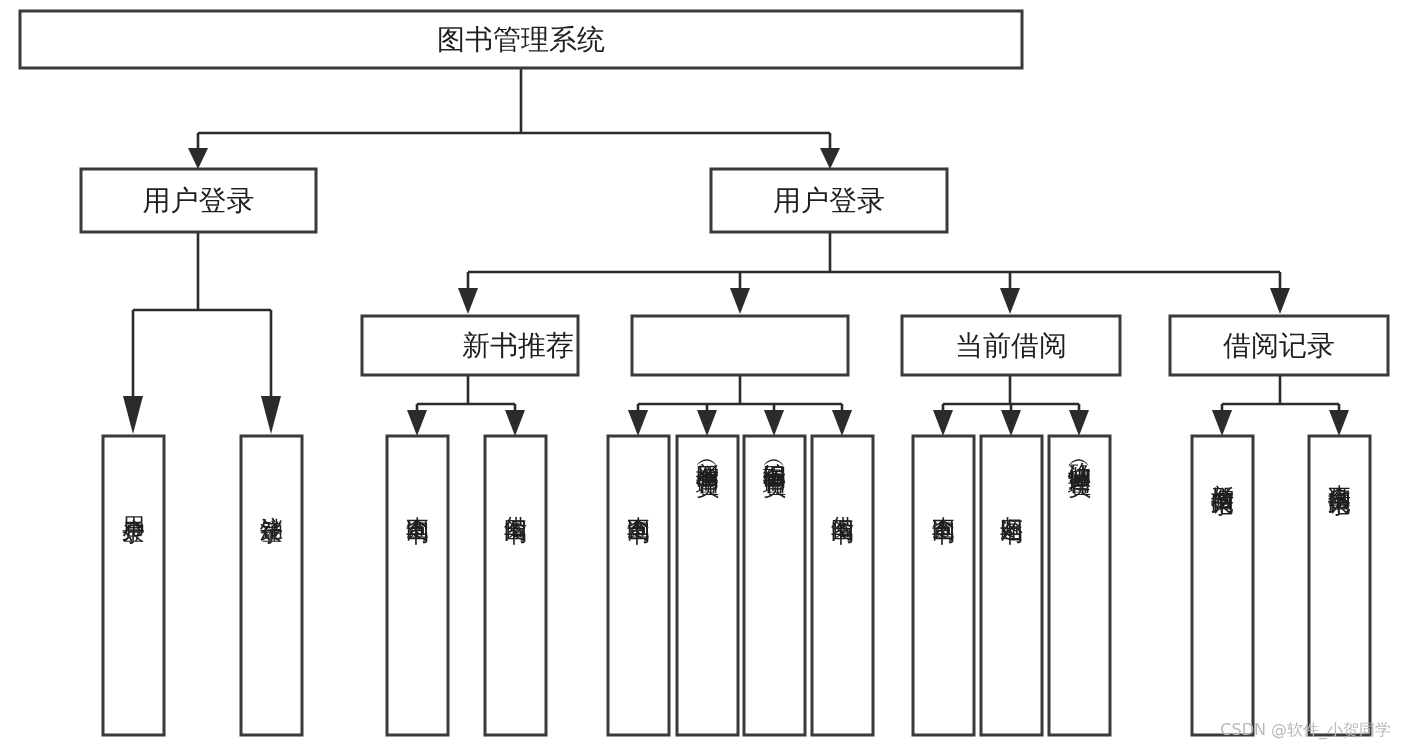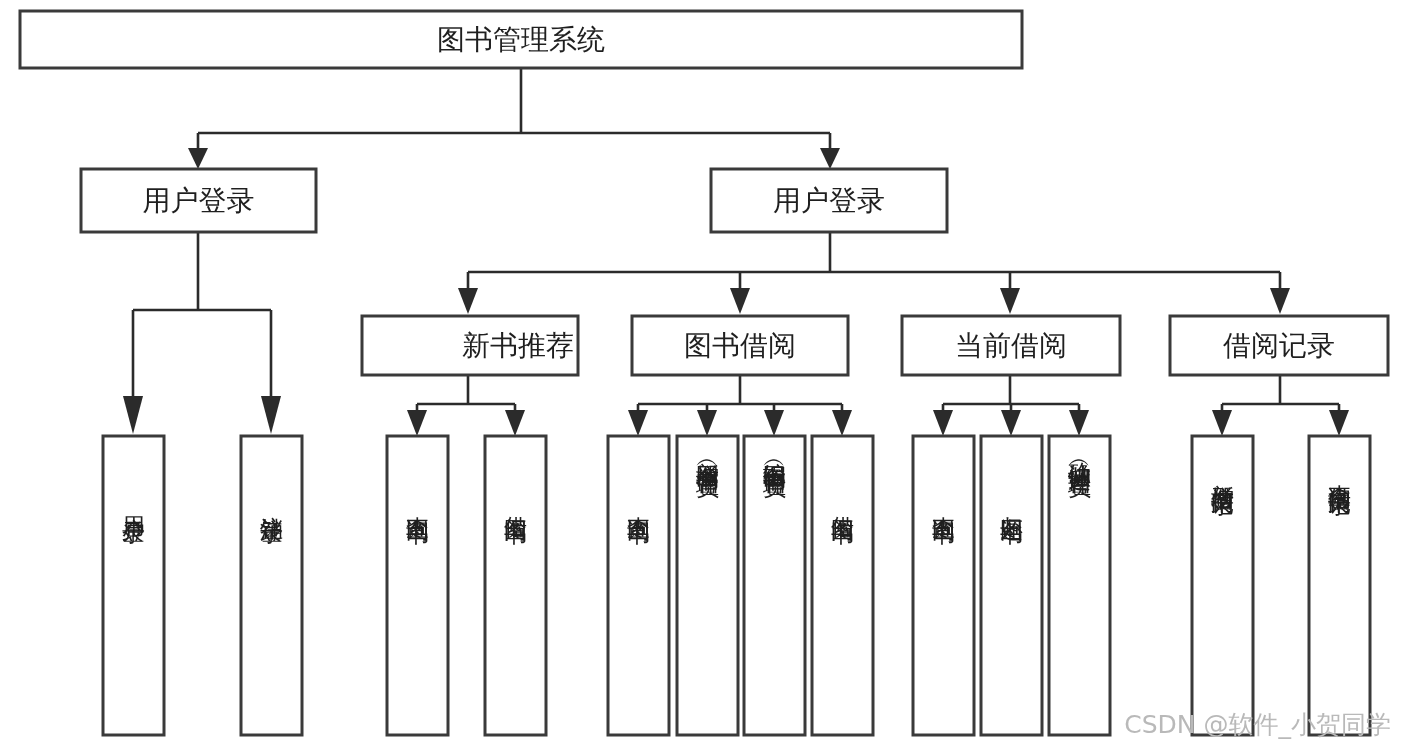--- a/index.html
+++ b/index.html
@@ -75,21 +75,21 @@
     font-family: "DejaVu Sans", "Liberation Sans", sans-serif;
     font-size: 28px;
     color: #1f1f1f;
     white-space: nowrap;
   }
   #watermark {
     position: absolute;
     right: 14px;
     bottom: 6px;
     font-family: "DejaVu Sans", "Liberation Sans", sans-serif;
-    font-size: 25px;
+    font-size: 16px;
     color: #b9b9b9;
     white-space: nowrap;
     pointer-events: none;
   }
 </style>
 </head>
 <body>
 
 <div id="diagram-root">
 
@@ -206,23 +206,20 @@
   </div>
 
   <div class="hlabel-wrap" style="left:711px; top:169px; width:236px; height:63px;">
     <span class="hlabel-text">用户登录</span>
   </div>
 
   <div class="hlabel-wrap" style="left:362px; top:316px; width:216px; height:59px;margin-left:48px;">
     <span class="hlabel-text">新书推荐</span>
   </div>
 
-  <div class="hlabel-wrap" style="left:632px; top:316px; width:216px; height:59px;">
-    <span class="hlabel-text">图书借阅</span>
-  </div>
 
   <div class="hlabel-wrap" style="left:1170px; top:316px; width:218px; height:59px;">
     <span class="hlabel-text">借阅记录</span>
   </div>
 
   <div class="hlabel-wrap" style="left:902px; top:316px; width:218px; height:59px;">
     <span class="hlabel-text">当前借阅</span>
   </div>
 
   <div class="vlabel-wrap" style="left:103px; top:498px; width:61px; height:240px;">

